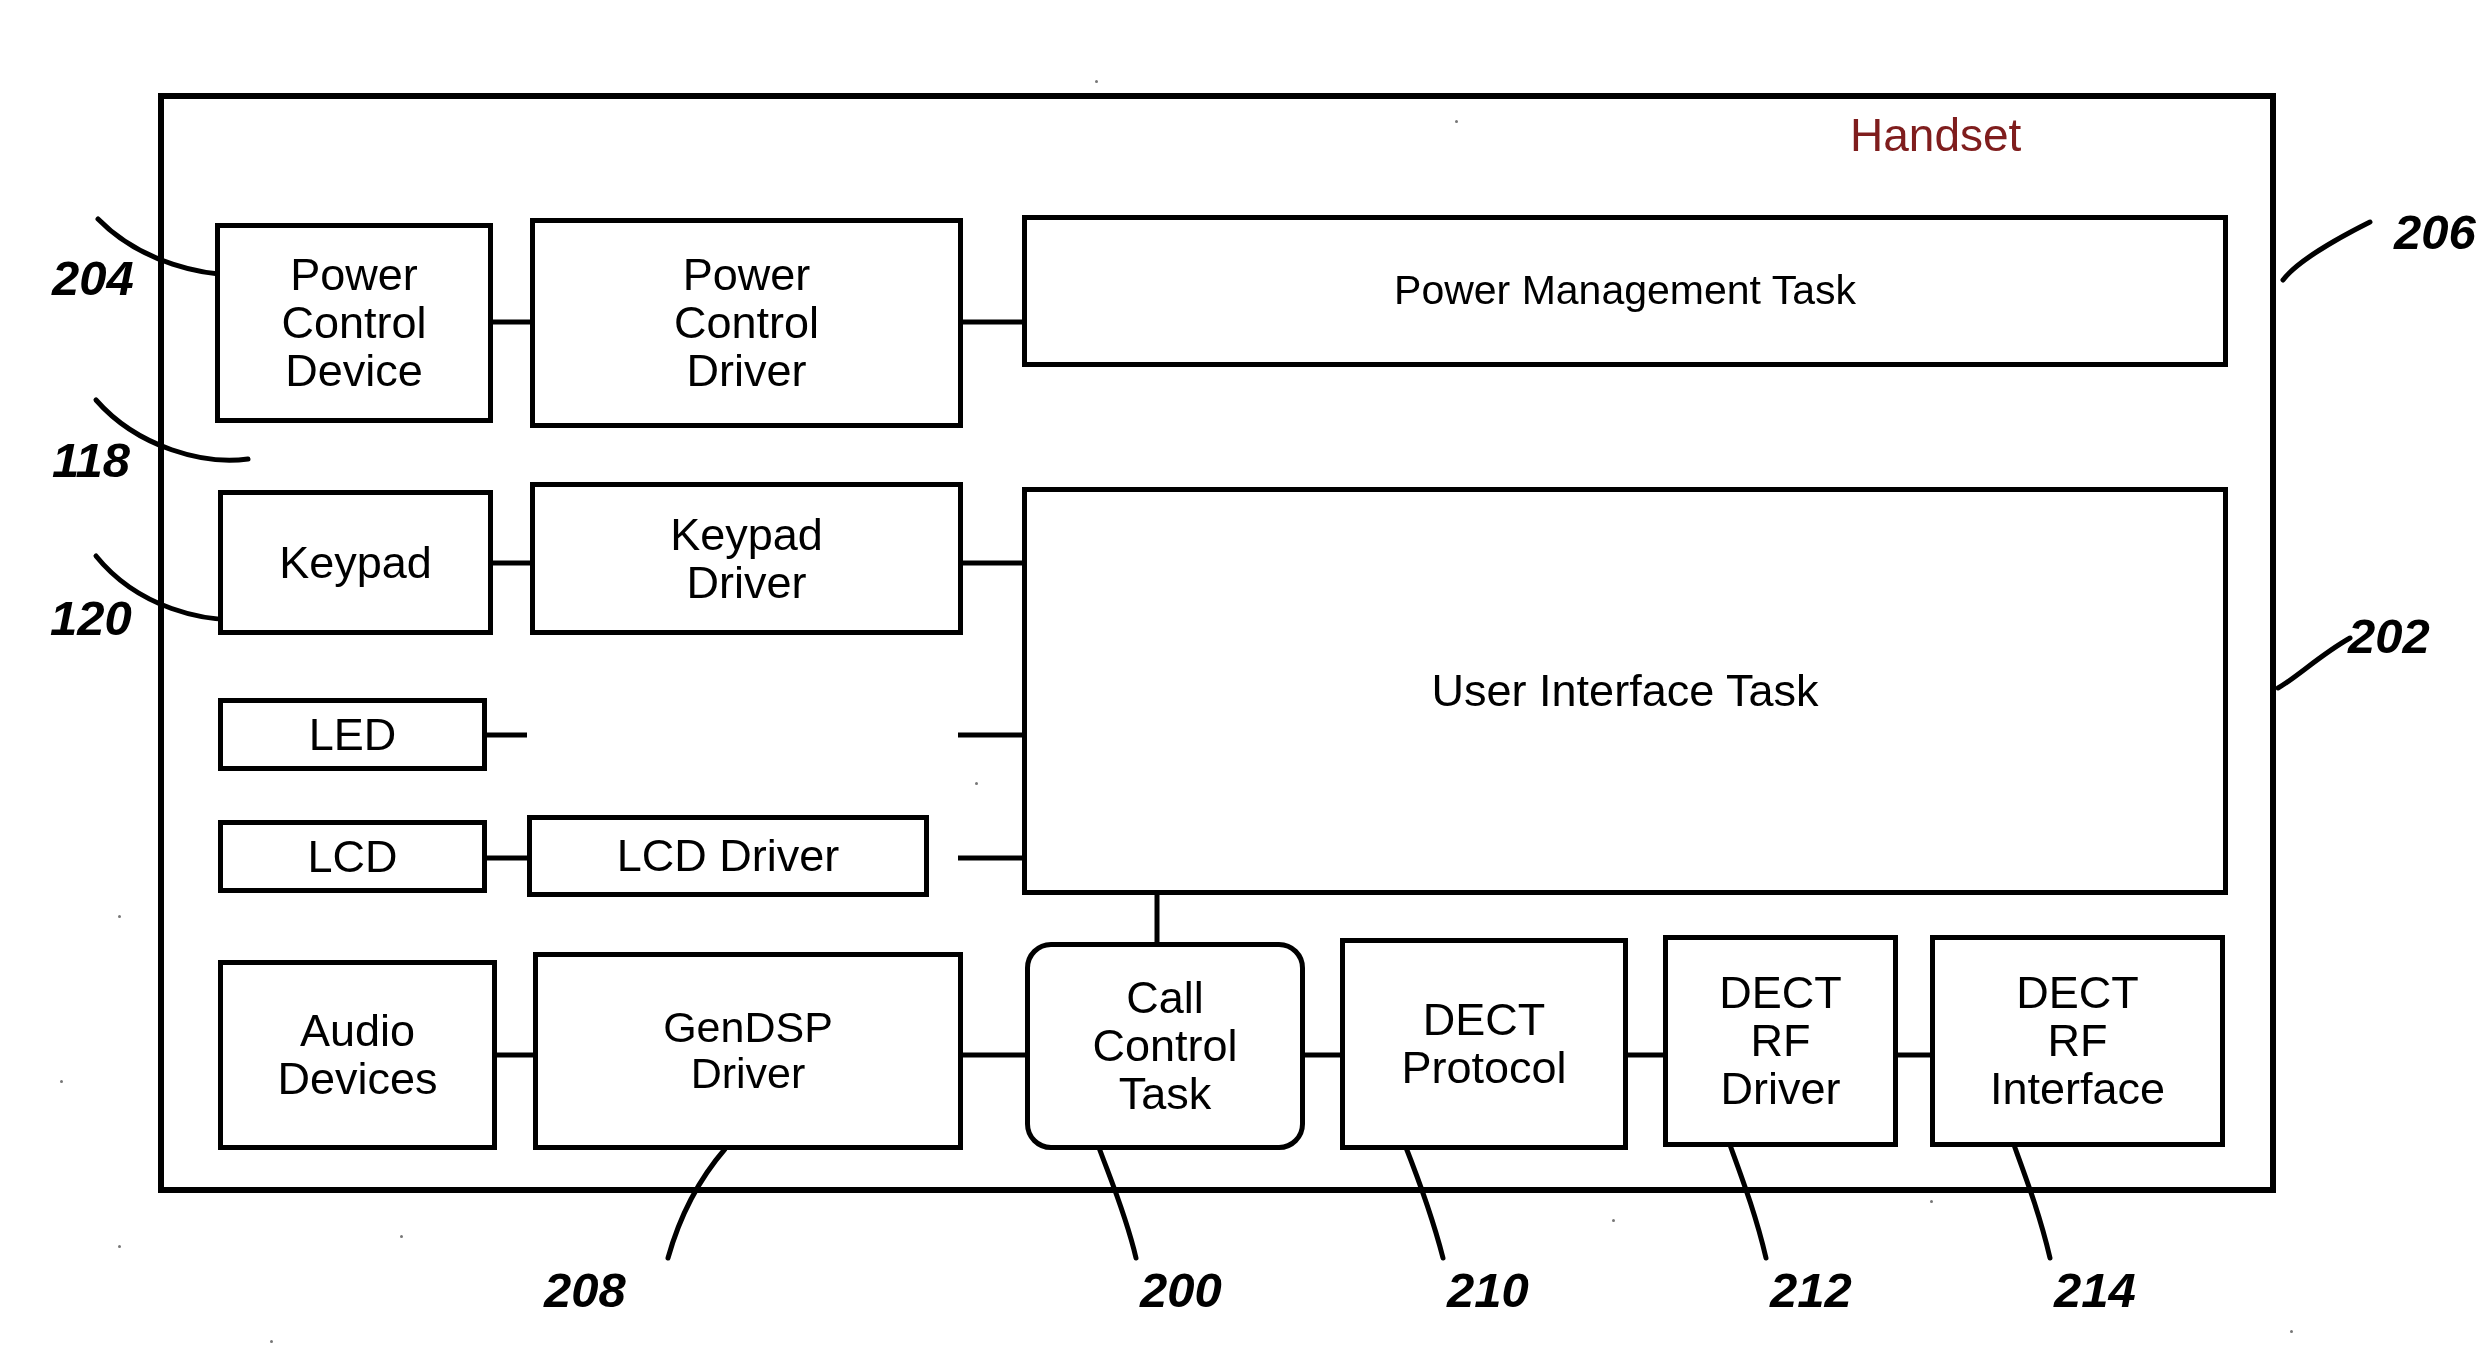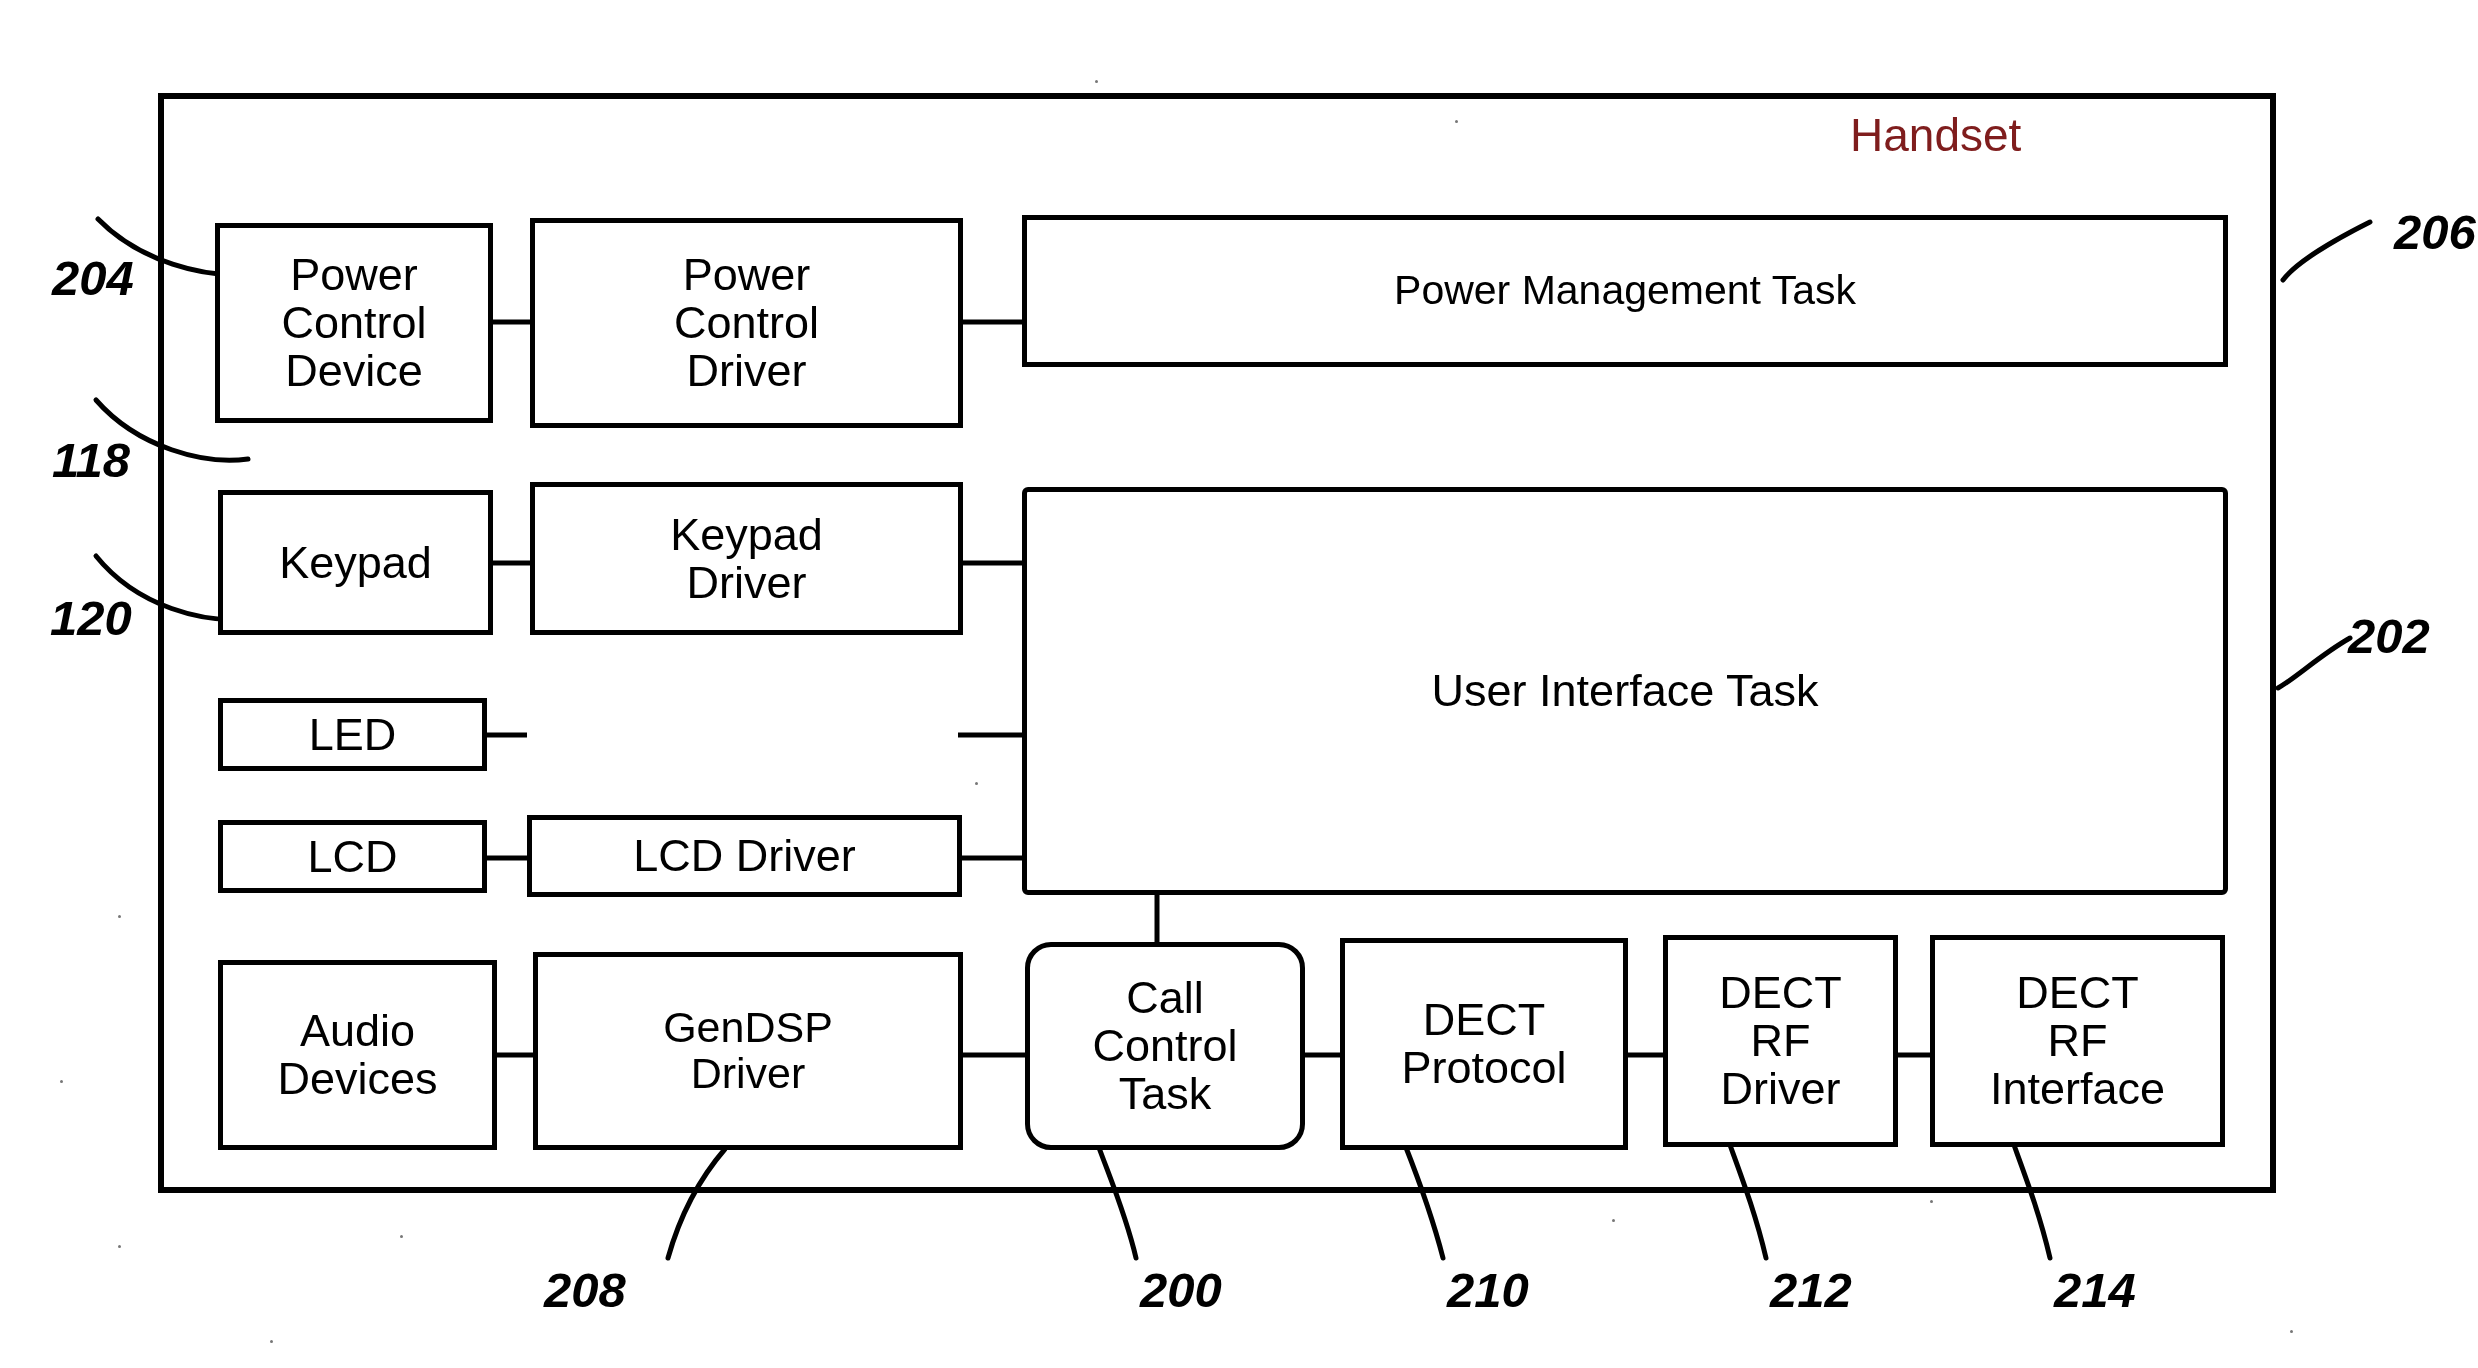--- a/index.html
+++ b/index.html
@@ -143,23 +143,23 @@
   <div class="box" style="left:218px; top:490px; width:275px; height:145px; font-size:45px;">Keypad</div>
 
   <div class="box" style="left:530px; top:482px; width:433px; height:153px; font-size:45px;">Keypad
 Driver</div>
 
   <div class="box" style="left:218px; top:698px; width:269px; height:73px; font-size:45px;">LED</div>
 
 
   <div class="box" style="left:218px; top:820px; width:269px; height:73px; font-size:45px;text-align:right;">LCD</div>
 
-  <div class="box" style="left:527px; top:815px; width:435px; height:82px; font-size:45px;">LCD Driver</div>
-
-  <div class="box" style="left:1022px; top:487px; width:1206px; height:408px; font-size:45px;border-radius:6px;">User Interface Task</div>
+  <div class="box" style="left:527px; top:815px; width:402px; height:82px; font-size:45px;">LCD Driver</div>
+
+  <div class="box" style="left:1022px; top:487px; width:1206px; height:408px; font-size:45px;">User Interface Task</div>
 
   <div class="box" style="left:218px; top:960px; width:279px; height:190px; font-size:45px;">Audio
 Devices</div>
 
   <div class="box" style="left:533px; top:952px; width:430px; height:198px; font-size:43px;">GenDSP
 Driver</div>
 
   <div class="box" style="left:1025px; top:942px; width:280px; height:208px; font-size:45px;border-radius:26px;">Call
 Control
 Task</div>

